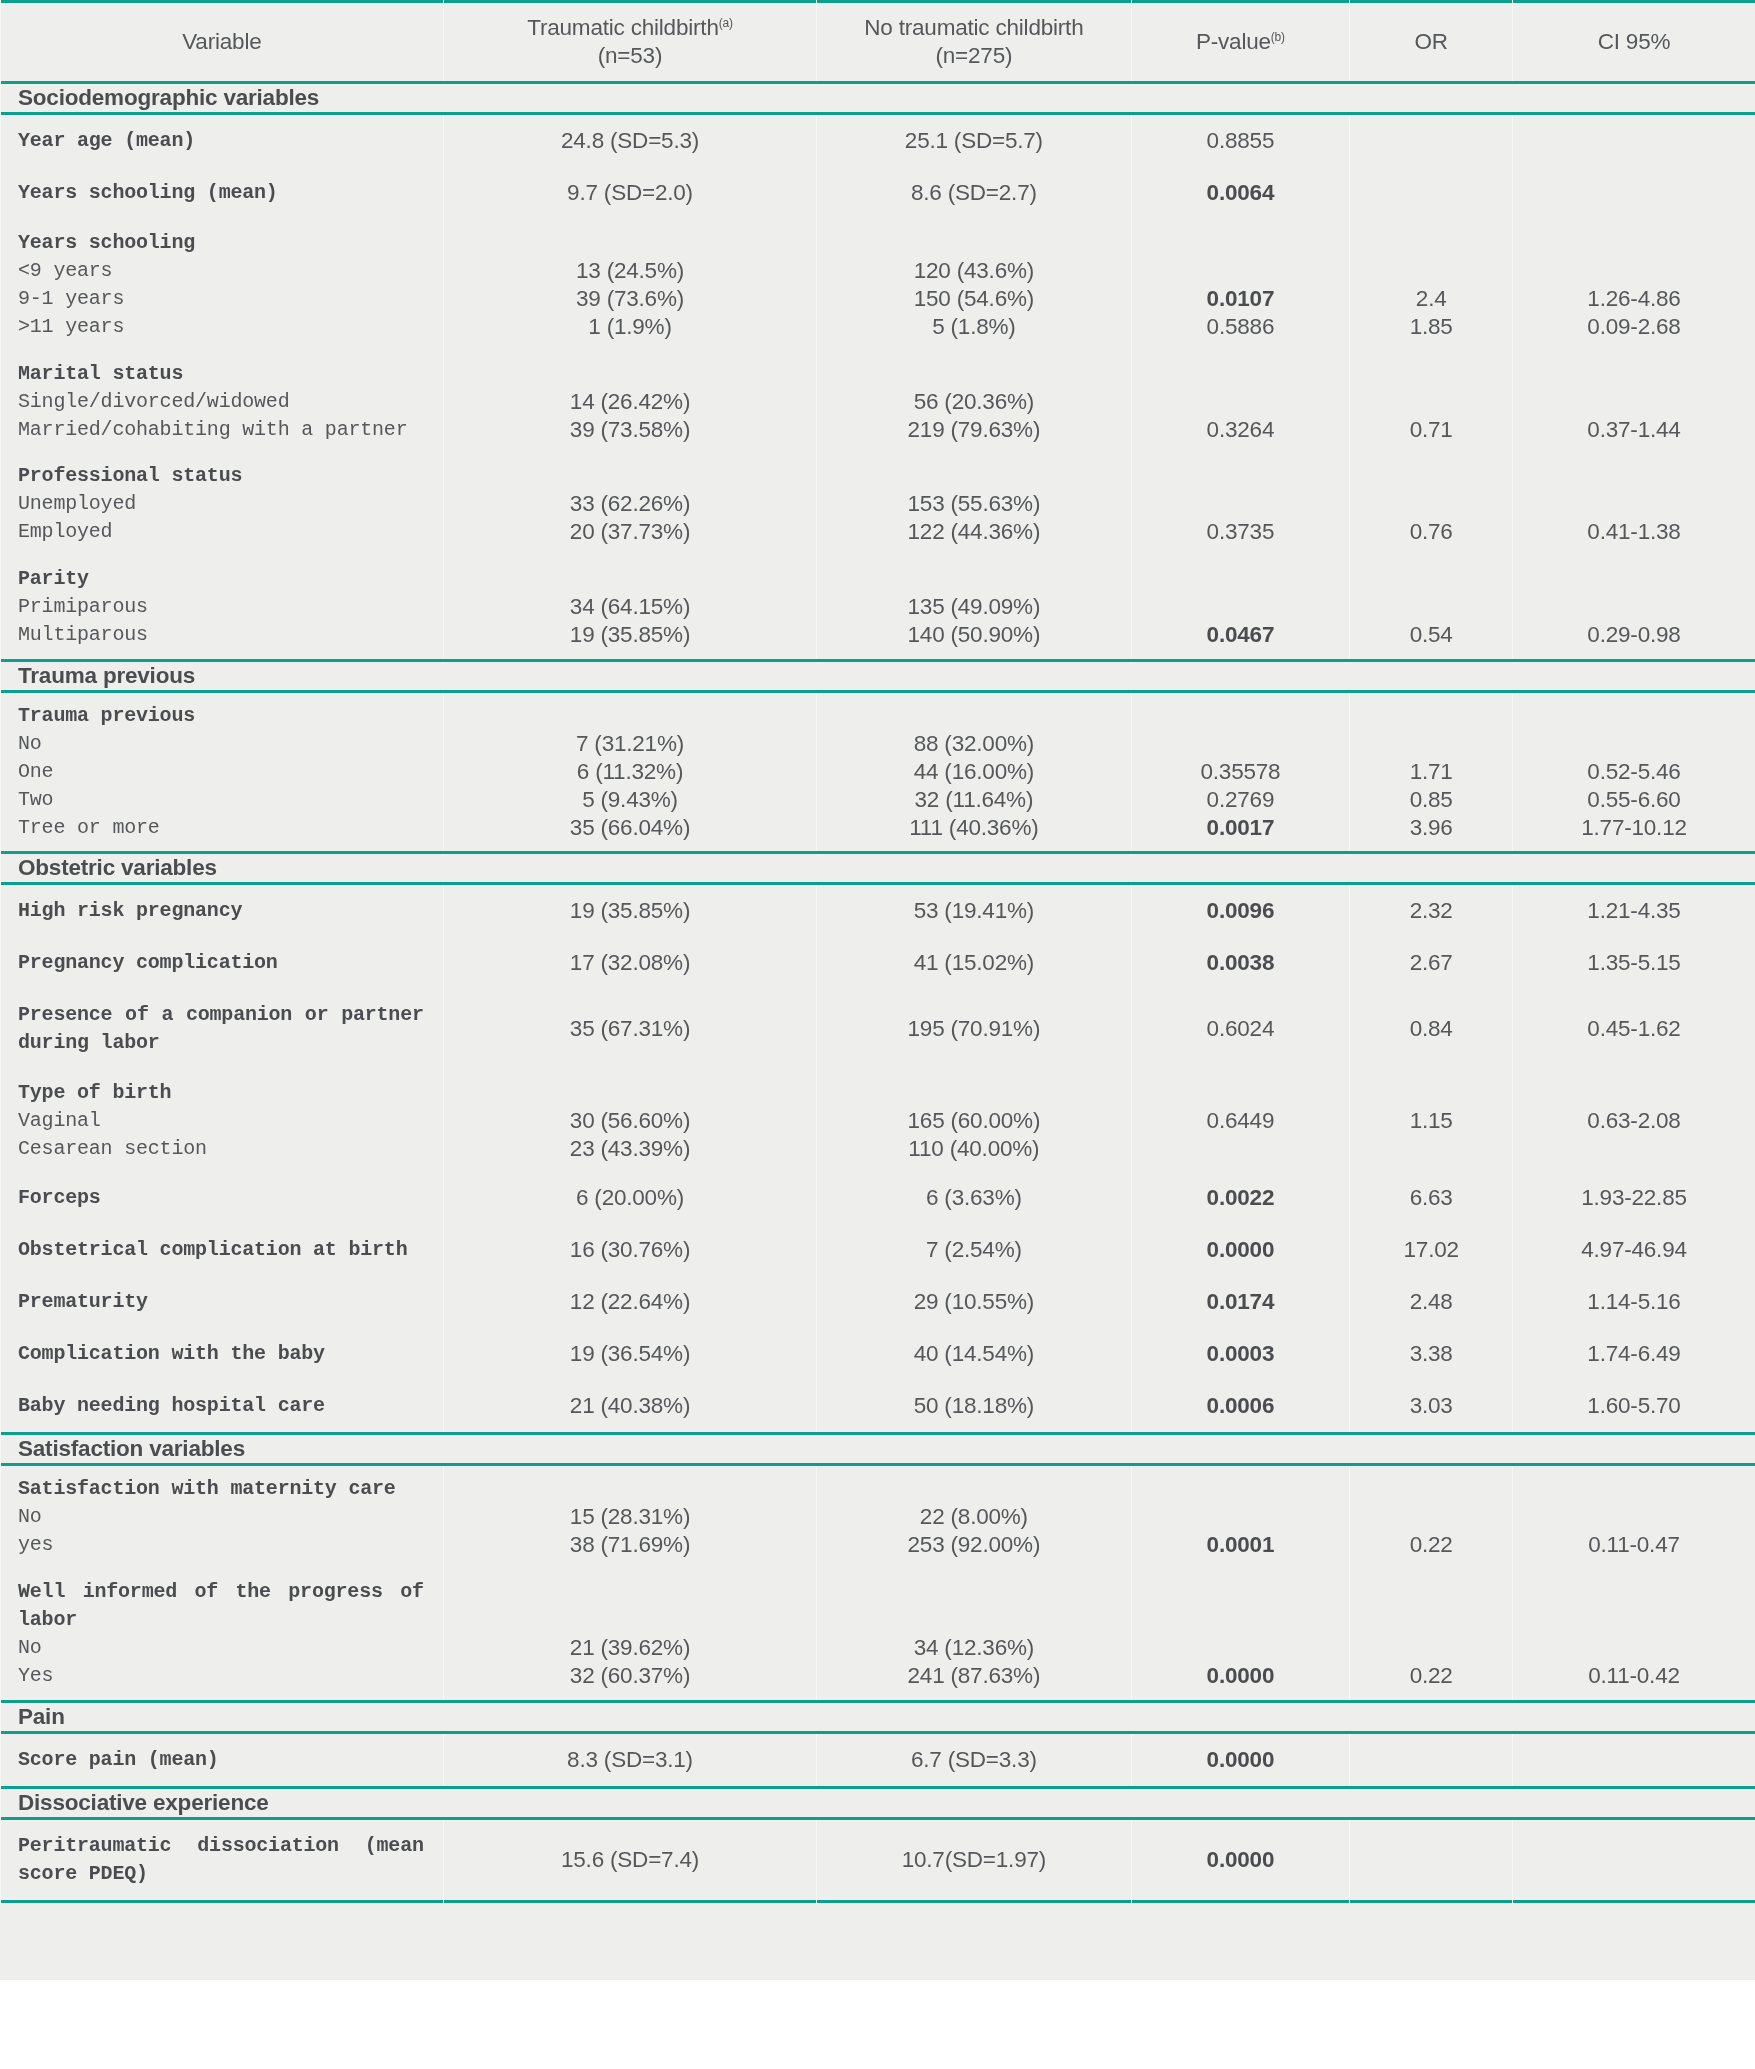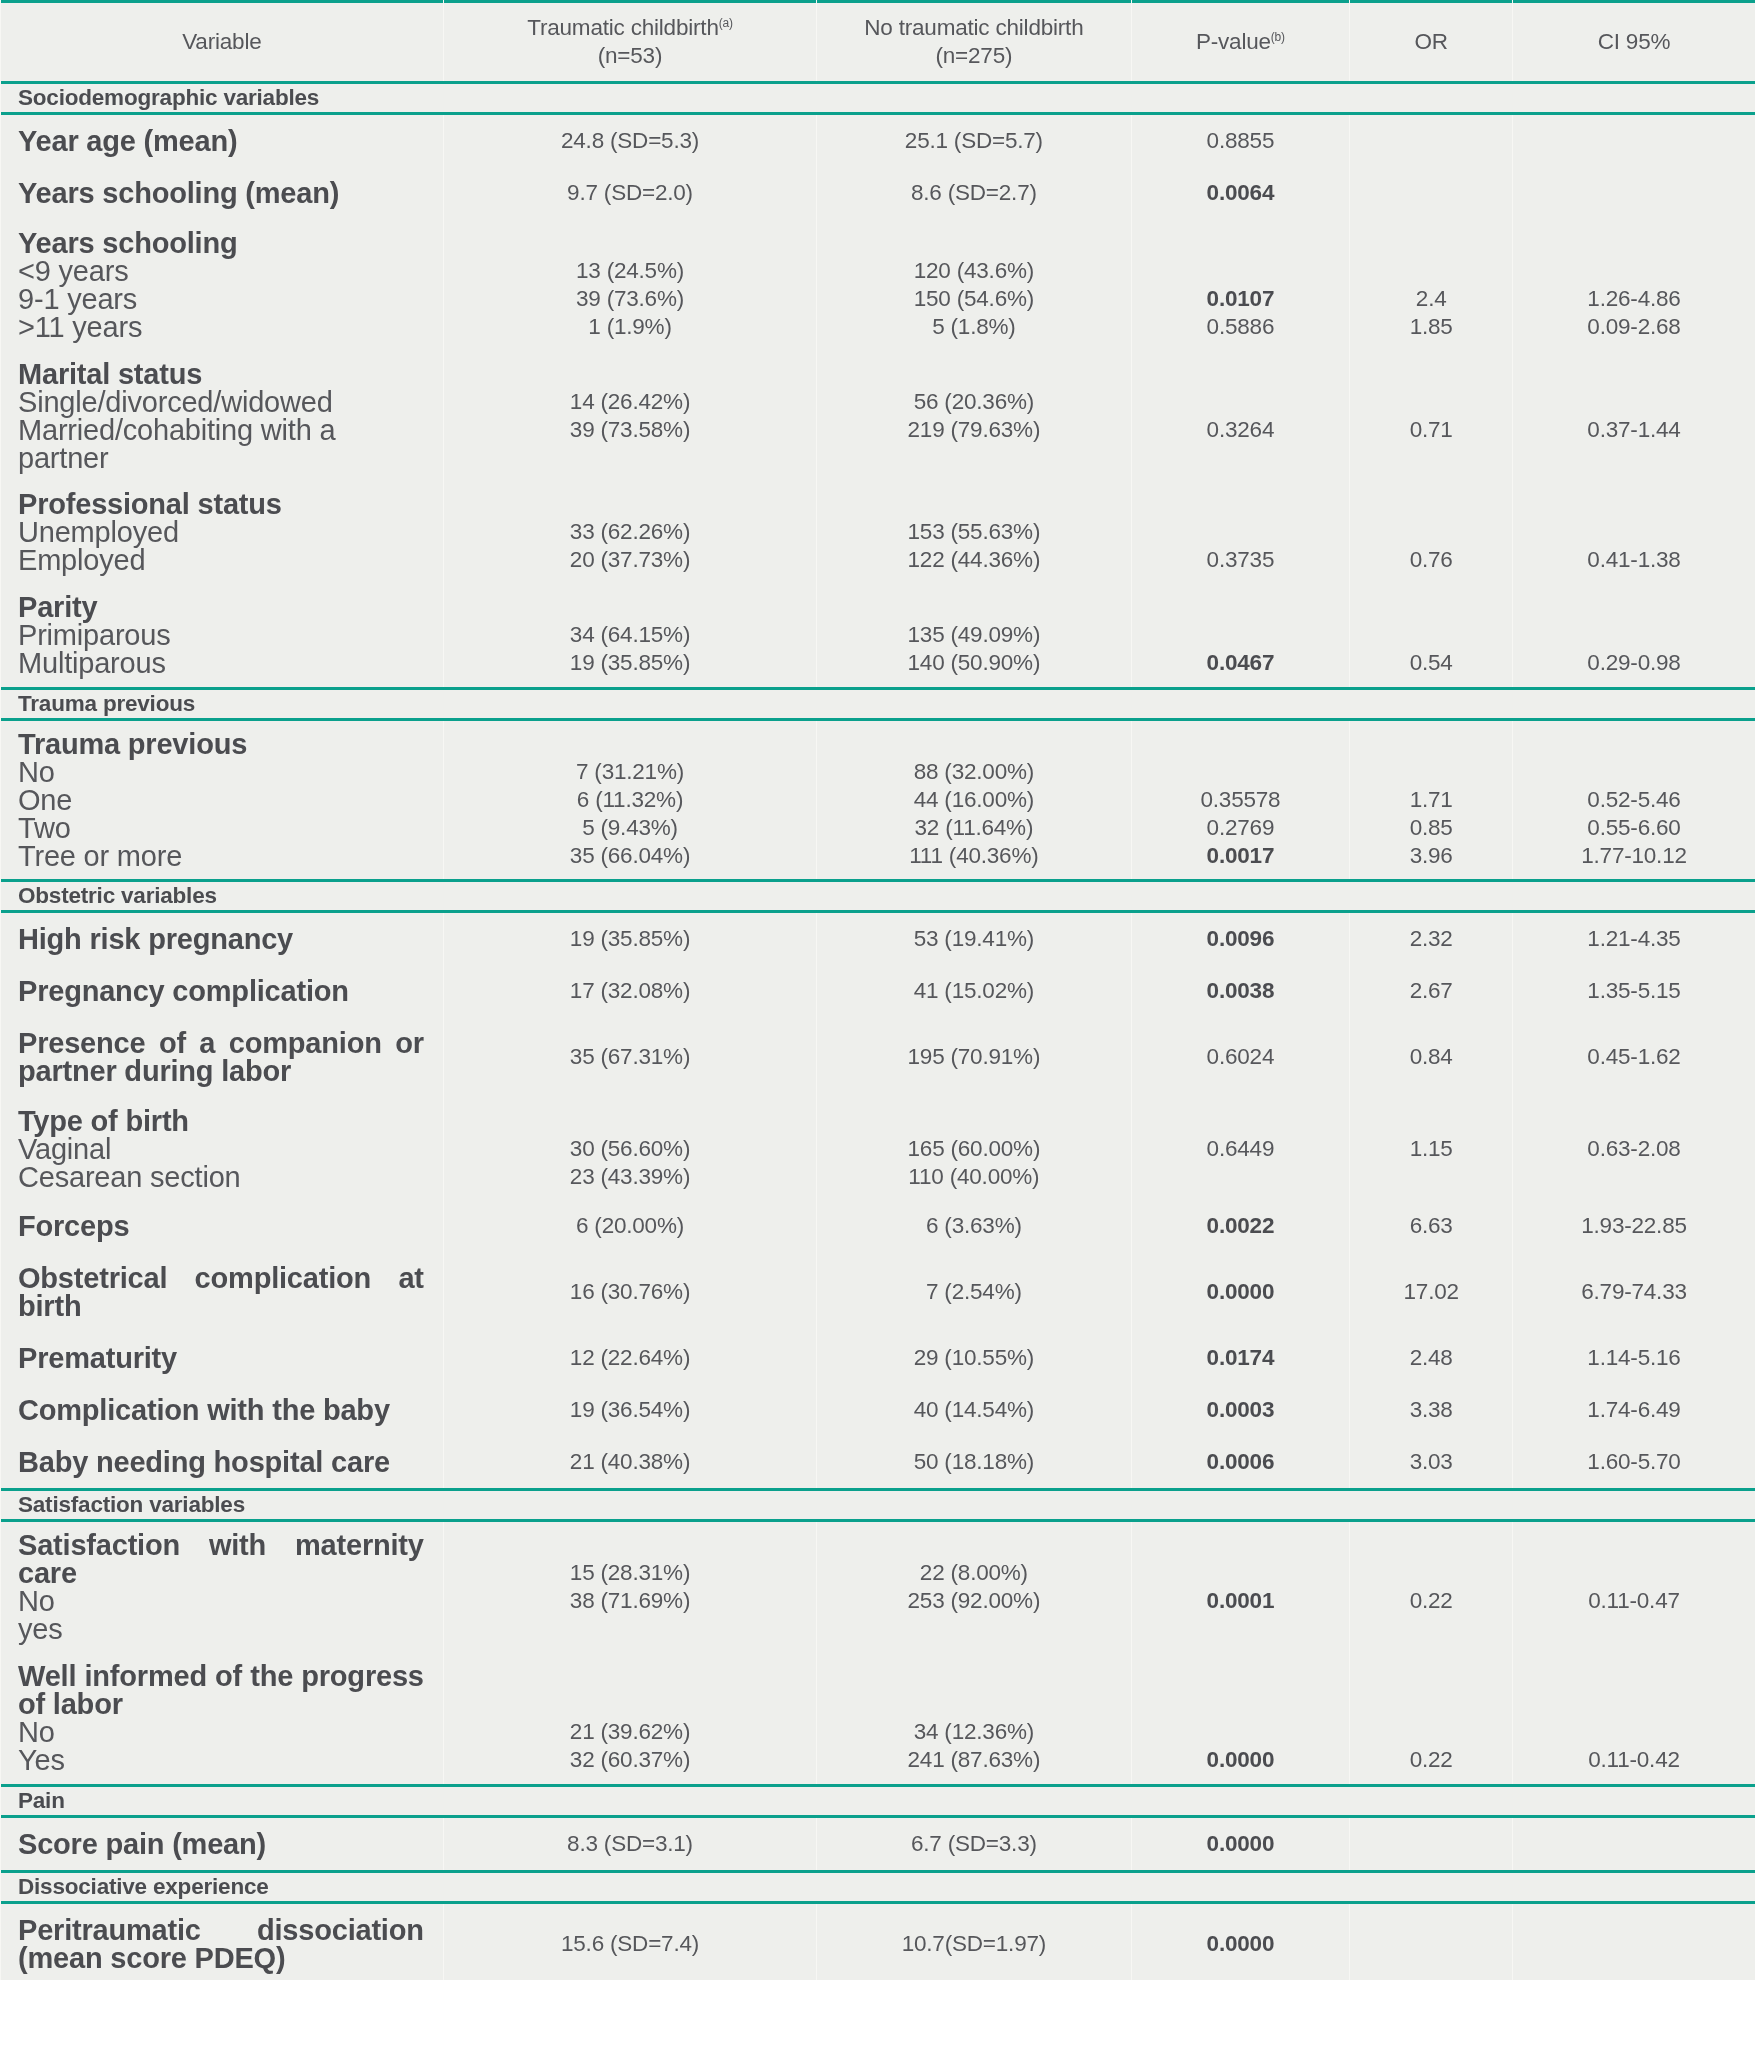--- a/index.html
+++ b/index.html
@@ -38,24 +38,25 @@
     border-bottom: 3.7px solid var(--accent, #0aa08c);
     font-weight: 700;
     font-size: 22.5px;
     line-height: 28px;
     color: var(--textBold, #4b4c50);
     padding: 0 17px;
     text-align: left;
   }
   td.lbl {
     text-align: left;
-    font-size: 29px;
+    font-size: 20px;
     line-height: 28px;
     padding: 12px 19px 12px 17px;
     vertical-align: middle;
+    font-family: Liberation Mono, monospace;
   }
   .lbl-main {
     font-weight: 700;
     color: var(--textBold, #4b4c50);
     text-align: justify;
   }
   .sub { font-weight: 400; color: var(--text, #56575b); }
   td.val {
     text-align: center;
     vertical-align: middle;
@@ -458,21 +459,21 @@
           <td class="val">
             <div>7 (2.54%)</div>
           </td>
           <td class="val">
             <div class="bold">0.0000</div>
           </td>
           <td class="val">
             <div>17.02</div>
           </td>
           <td class="val">
-            <div>6.79-74.33</div>
+            <div>4.97-46.94</div>
           </td>
         </tr>
         <tr class="single">
           <td class="lbl">
             <div class="lbl-main">Prematurity</div>
           </td>
           <td class="val">
             <div>12 (22.64%)</div>
           </td>
           <td class="val">

